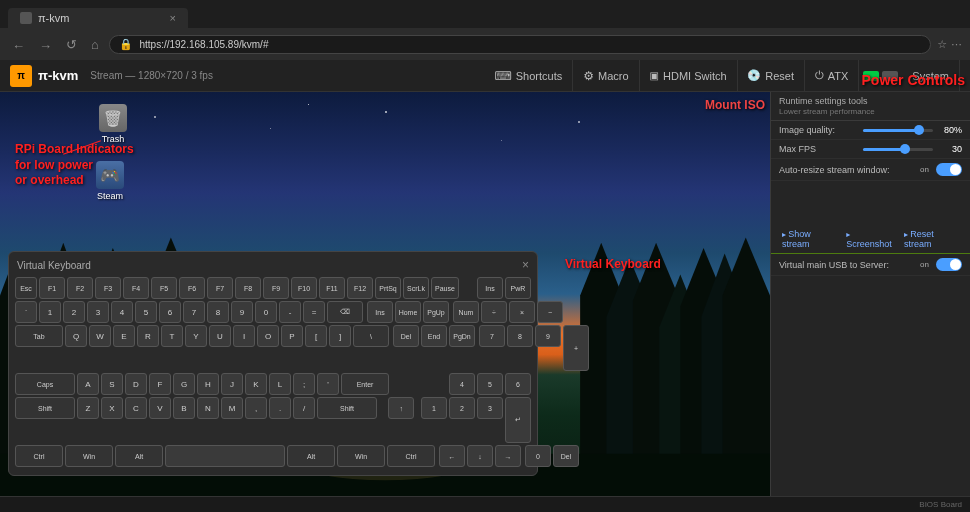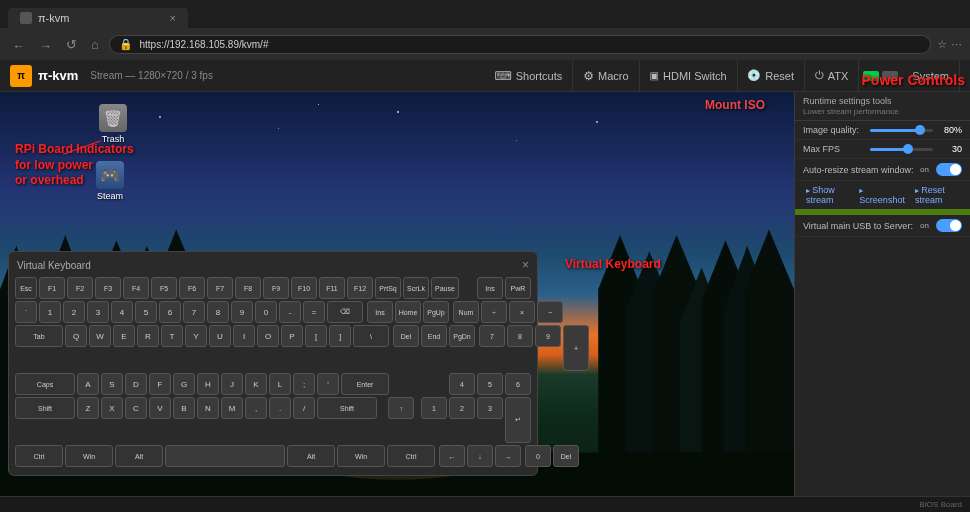--- a/index.html
+++ b/index.html
@@ -276,21 +276,21 @@
       color: #ff2020;
       font-weight: bold;
       font-size: 12px;
       text-shadow: 1px 1px 3px rgba(0,0,0,0.9);
       pointer-events: none;
       line-height: 1.3;
     }
 
     
     .right-panel {
-      width: 176px;
+      width: 200px;
       background: #252525;
       border-left: 1px solid #3a3a3a;
       display: flex;
       flex-direction: column;
       font-size: 10px;
       overflow-y: auto;
     }
 
     .settings-row {
       display: flex;
@@ -350,21 +350,22 @@
       top: 1px;
       left: 1px;
       transition: left 0.15s;
     }
     .toggle.on .toggle-knob { left: 14px; }
 
     .panel-link-row {
       display: flex;
       gap: 4px;
       padding: 3px 8px;
-      border-bottom: 6px solid #4d7c0f;
+      border-bottom: 1px solid #4d7c0f;
+      margin-top: 44px;
     }
     .panel-link {
       color: #7aadff;
       cursor: pointer;
       font-size: 9px;
       padding: 1px 3px;
     }
     .panel-link::before { content: '▸ '; font-size: 8px; }
 
     

